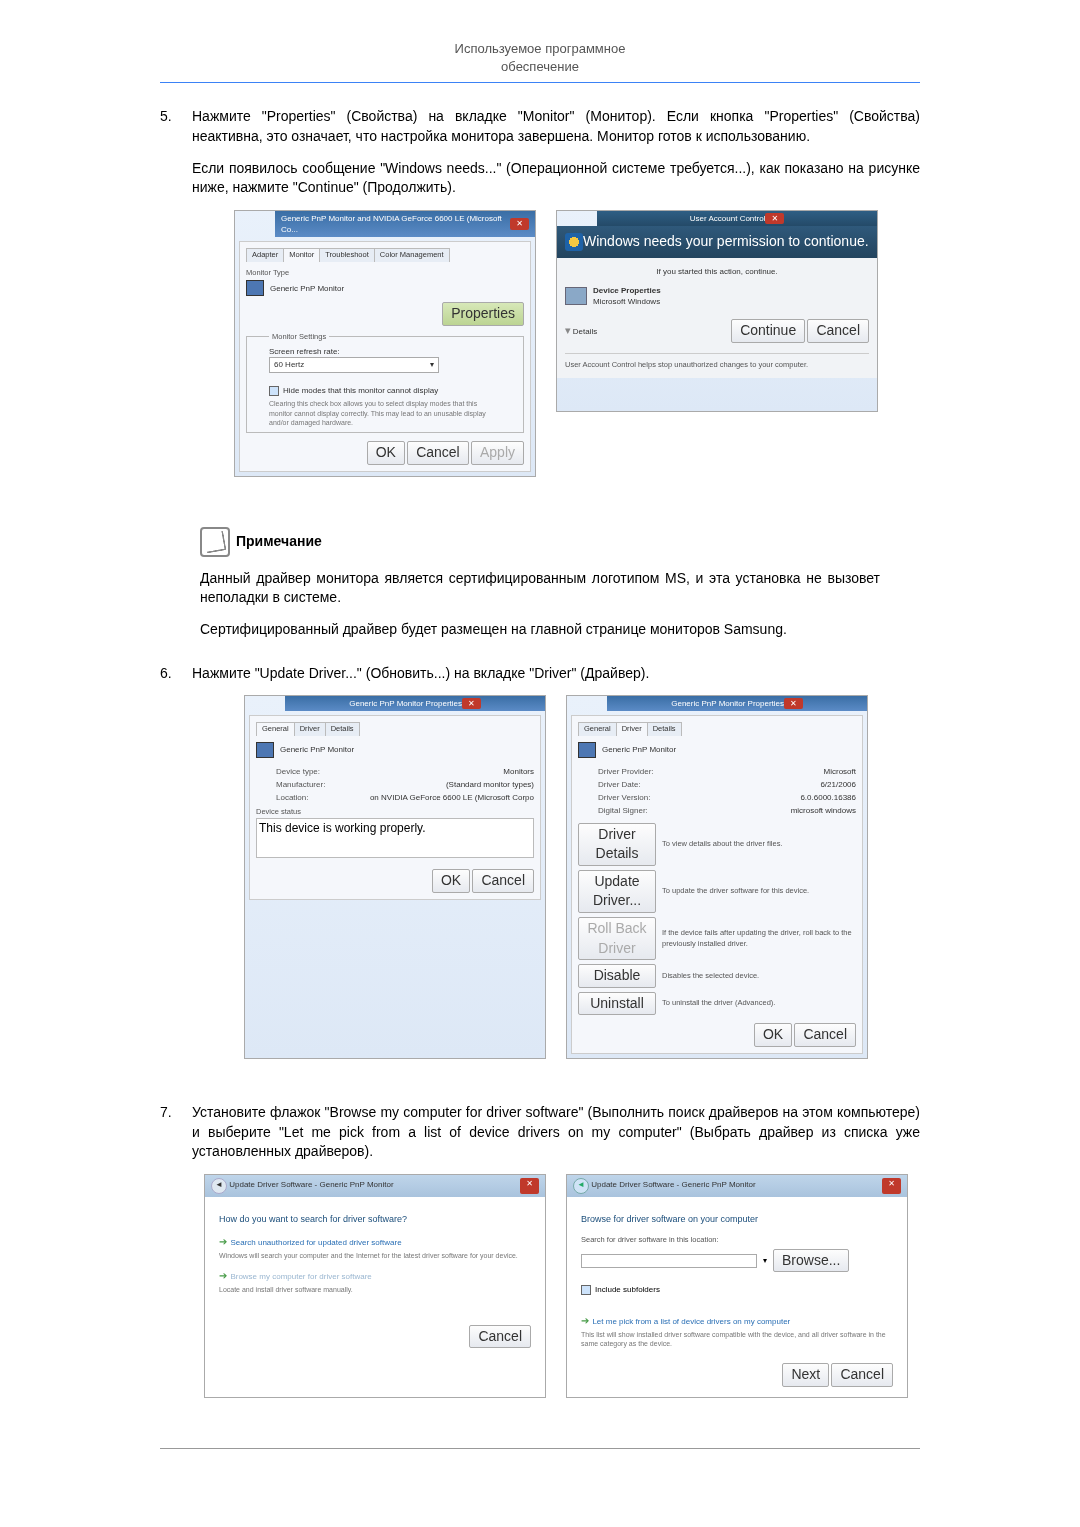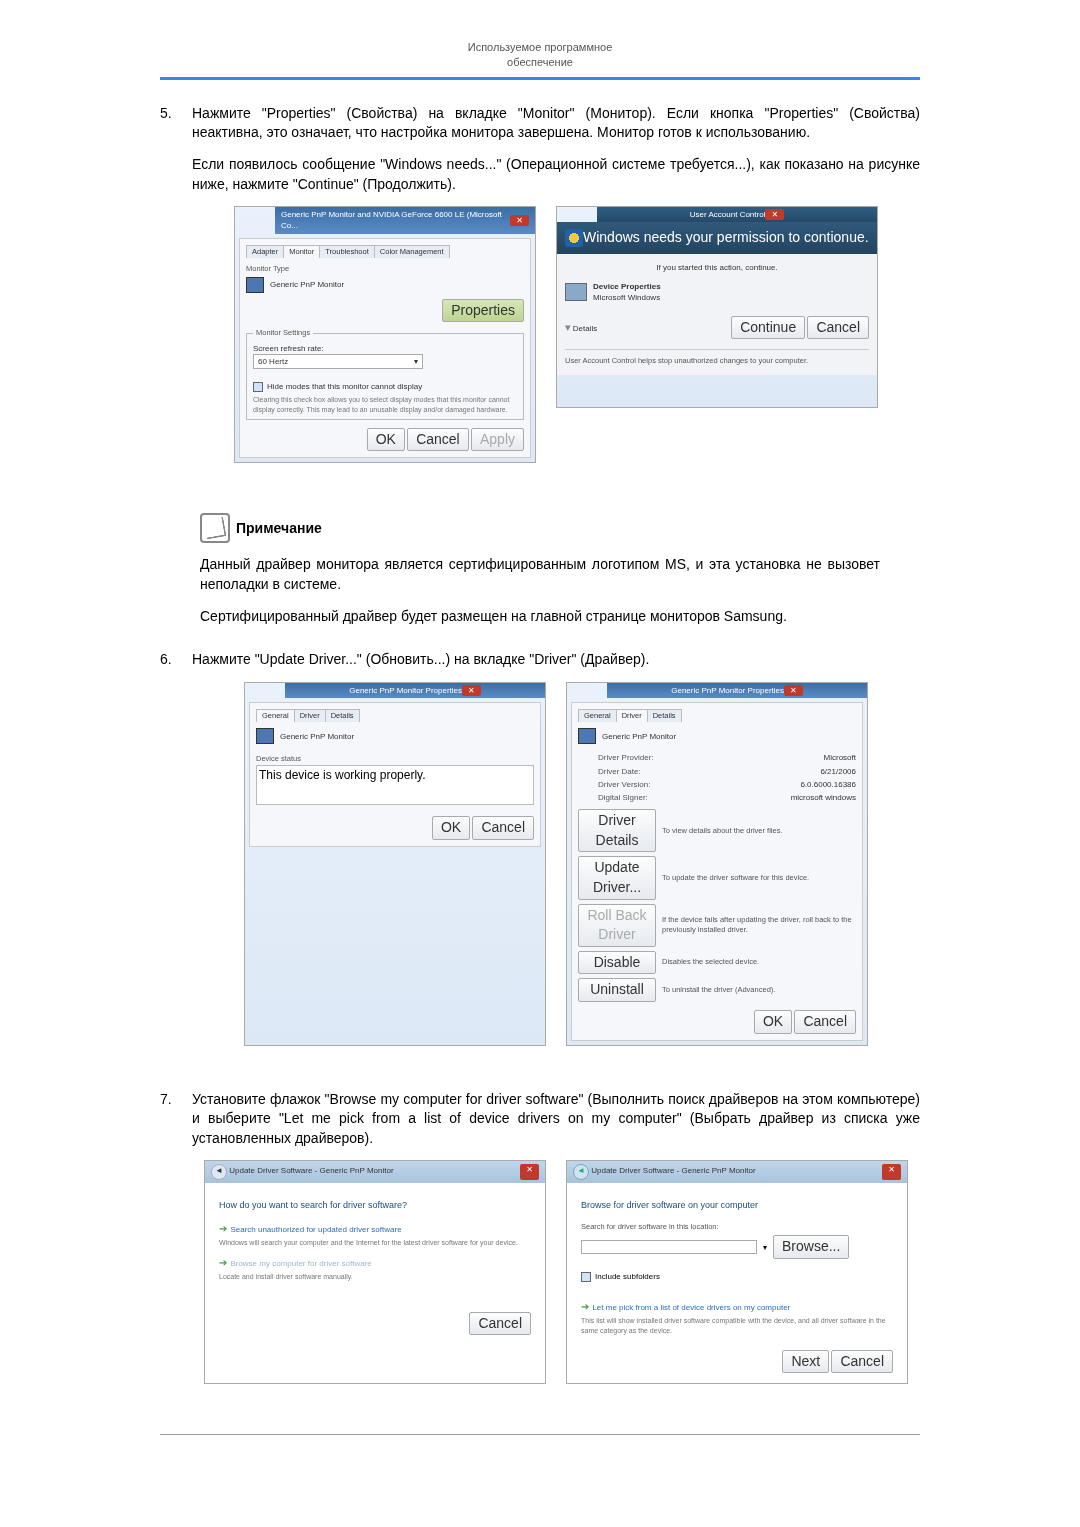--- a/index.html
+++ b/index.html
@@ -11,25 +11,25 @@
     line-height: 1.4;
   }
   .page {
     width: 1080px;
     margin: 0 auto;
     padding: 40px 0;
   }
   .header-block {
     width: 760px;
     margin: 0 auto 24px auto;
-    border-bottom: 3px solid #3b82f6;
+    border-bottom: 1px solid #3b82f6;
     text-align: center;
     padding-bottom: 6px;
     color: #555;
-    font-size: 11px;
+    font-size: 13px;
   }
   .content {
     width: 760px;
     margin: 0 auto;
   }
   ol.main-list {
     list-style: none;
     padding: 0;
     margin: 0;
   }
@@ -121,21 +121,21 @@
     border: 1px solid #aaa;
     background: #fff;
     padding: 1px 4px;
     width: 160px;
     display: flex;
     justify-content: space-between;
     font-size: 8px;
   }
   .cbox { display: flex; gap: 4px; align-items: flex-start; margin-top: 12px; }
   .cbox .sq { width: 8px; height: 8px; border: 1px solid #666; background: #cde3fb; flex-shrink: 0; margin-top: 1px; }
-  fieldset { border: 1px solid #bbb; margin: 6px 0; padding: 4px 6px; }
+  fieldset { border: 1px solid #bbb; margin: 6px 0; padding: 4px 22px; }
   fieldset legend { font-size: 7.5px; color: #555; padding: 0 3px; }
   textarea.status {
     width: 100%; height: 40px; resize: none; font-size: 12px;
     font-family: inherit; border: 1px solid #bbb; box-sizing: border-box;
     padding: 2px;
   }
   .driver-btns .row { display: flex; gap: 6px; margin: 4px 0; align-items: center; }
   .driver-btns .btn { width: 60px; text-align: center; }
   .driver-btns .desc { flex: 1; font-size: 7.5px; color: #555; }
   .uac-band {
@@ -334,20 +334,34 @@
               <div class="inner">
                 <div class="tabs">
                   <span class="active">General</span>
                   <span>Driver</span>
                   <span>Details</span>
                 </div>
                 <div style="display:flex;gap:6px;align-items:center;padding:6px 0;">
                   <span style="width:16px;height:14px;background:#4d77b3;display:inline-block;border:1px solid #333;"></span>
                   <span>Generic PnP Monitor</span>
                 </div>
+                <div style="padding-left:20px;">
+                  <div class="field">
+                      <span class="label">Device type:</span>
+                      <span>Monitors</span>
+                    </div>
+                  <div class="field">
+                      <span class="label">Manufacturer:</span>
+                      <span>(Standard monitor types)</span>
+                    </div>
+                  <div class="field">
+                      <span class="label">Location:</span>
+                      <span>on NVIDIA GeForce 6600 LE (Microsoft Corpo</span>
+                    </div>
+                </div>
                 <div style="font-size:7.5px;color:#555;margin-top:4px;">Device status</div>
                 <textarea class="status" readonly="" style="">This device is working properly.</textarea>
                 <div class="btnrow">
                   <span class="btn">OK</span>
                   <span class="btn">Cancel</span>
                 </div>
               </div>
             </div>
 
             <div class="win">

